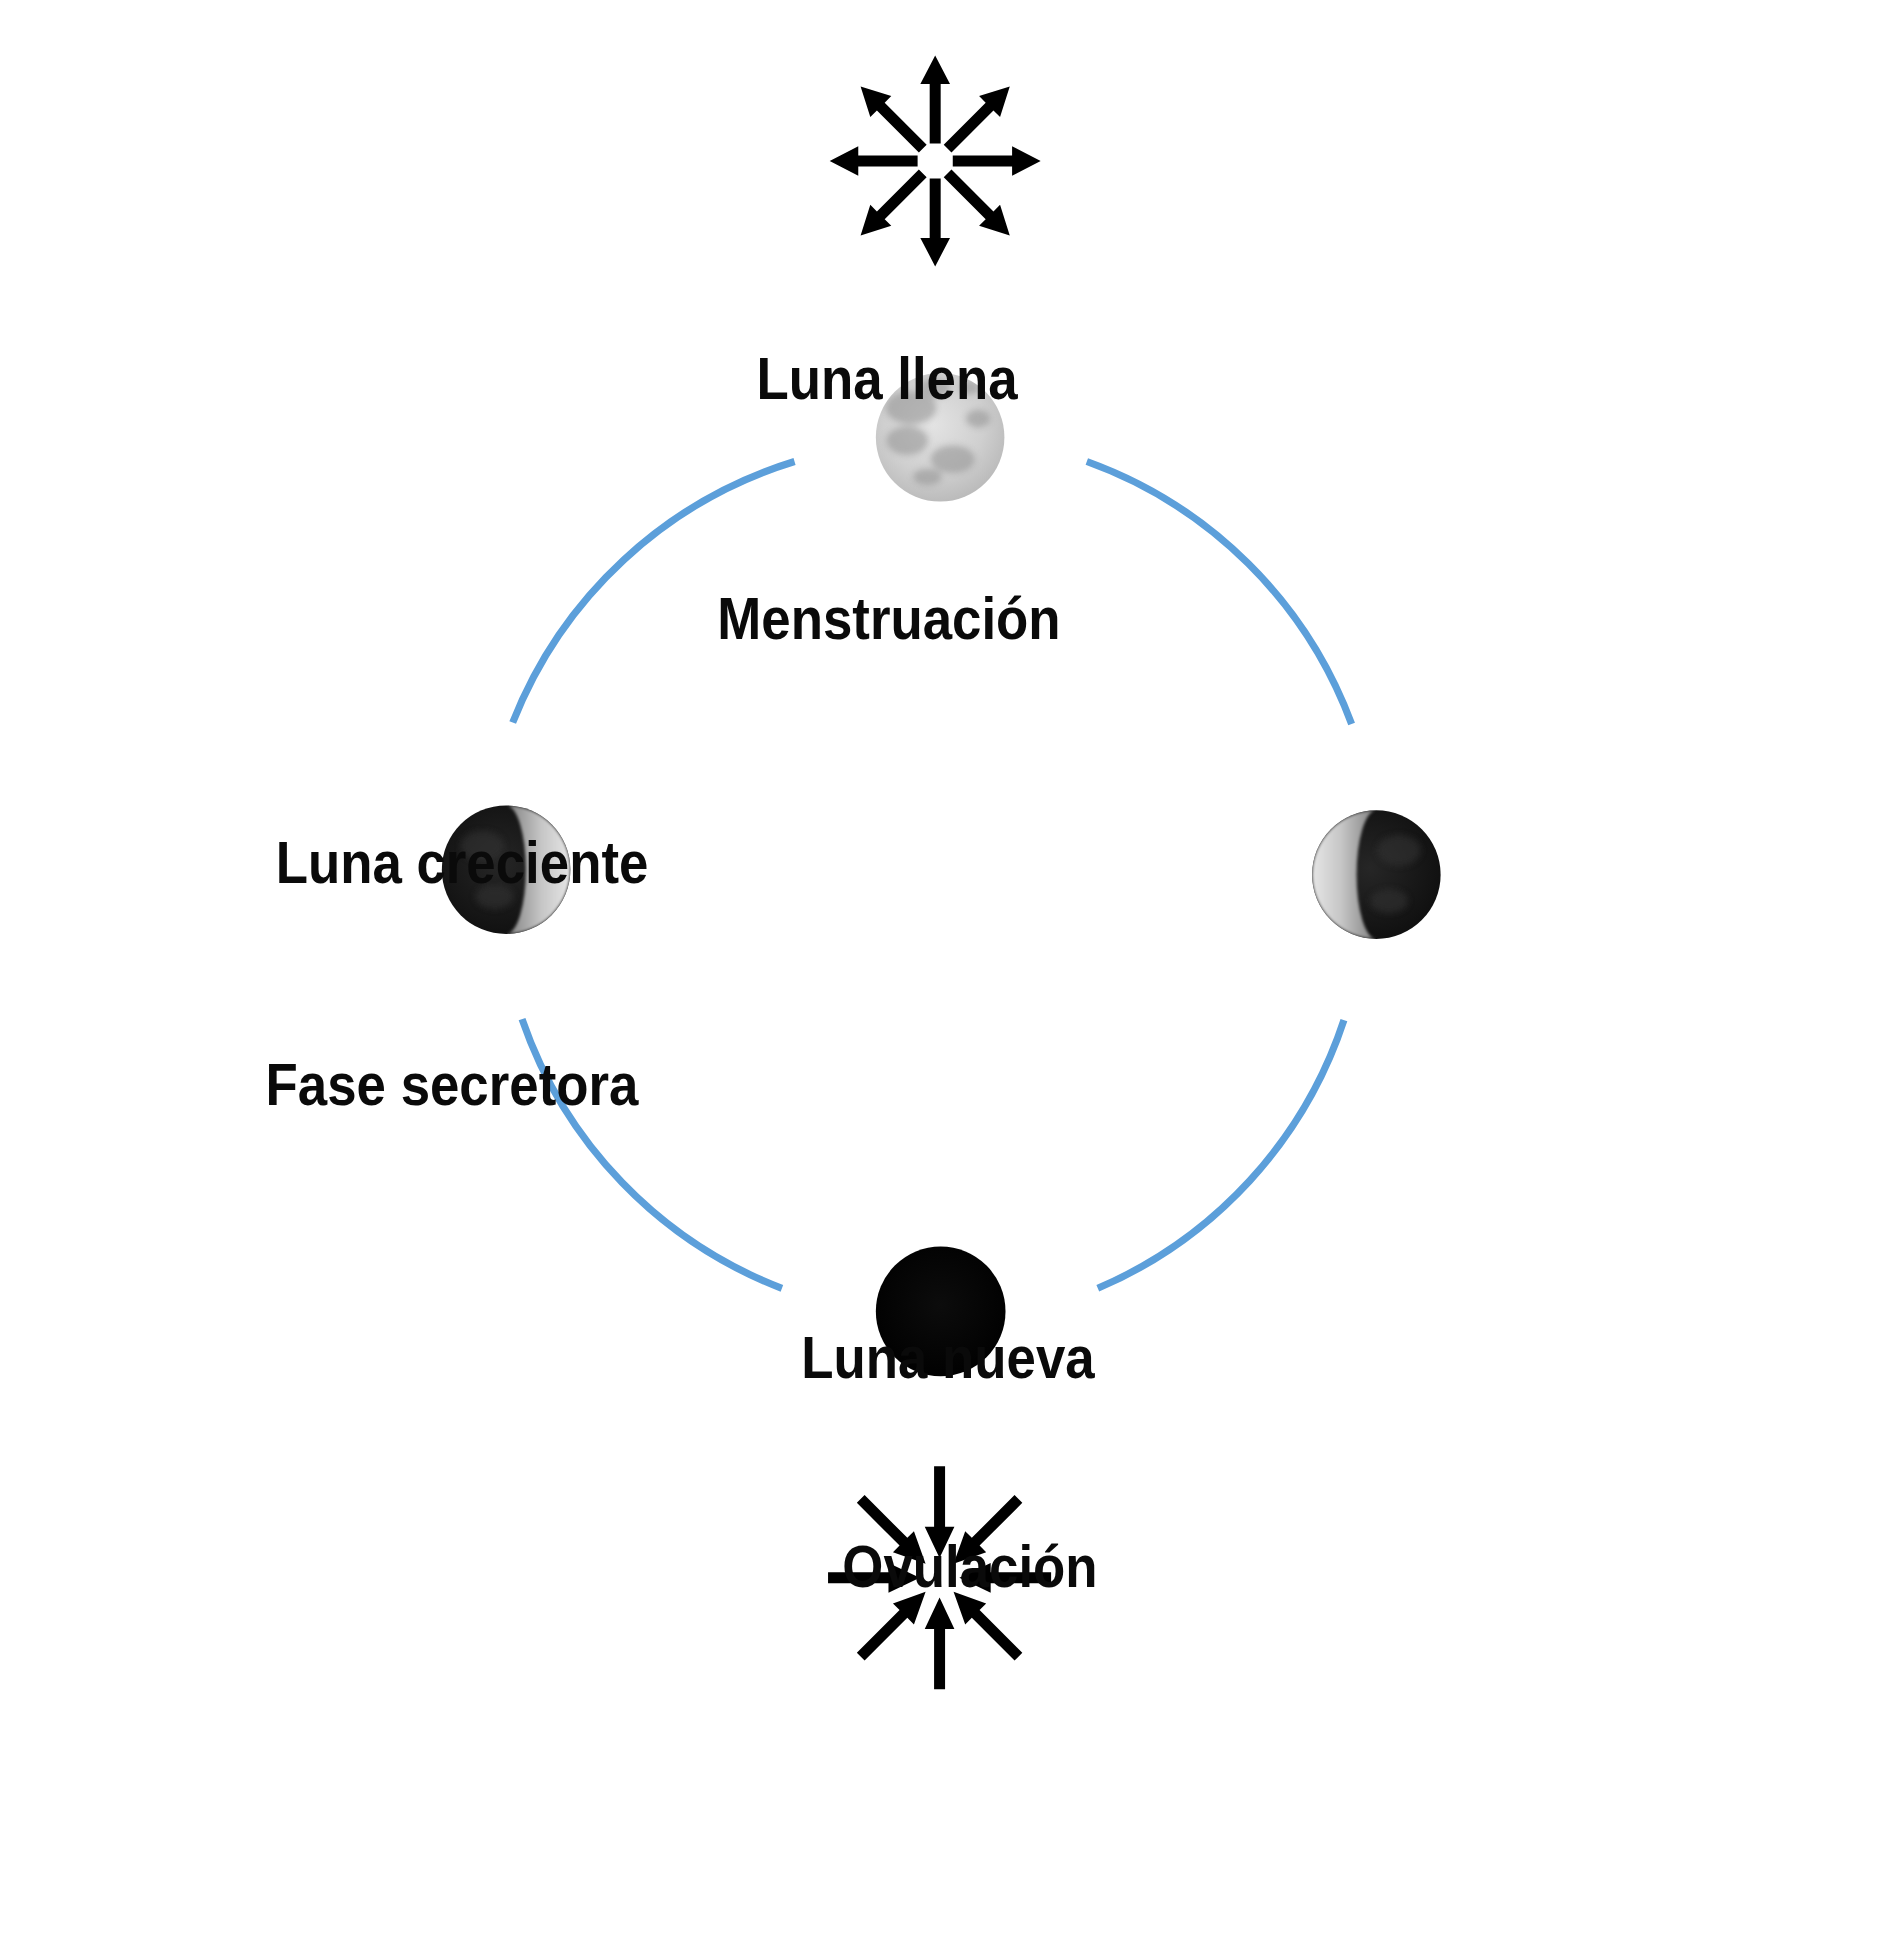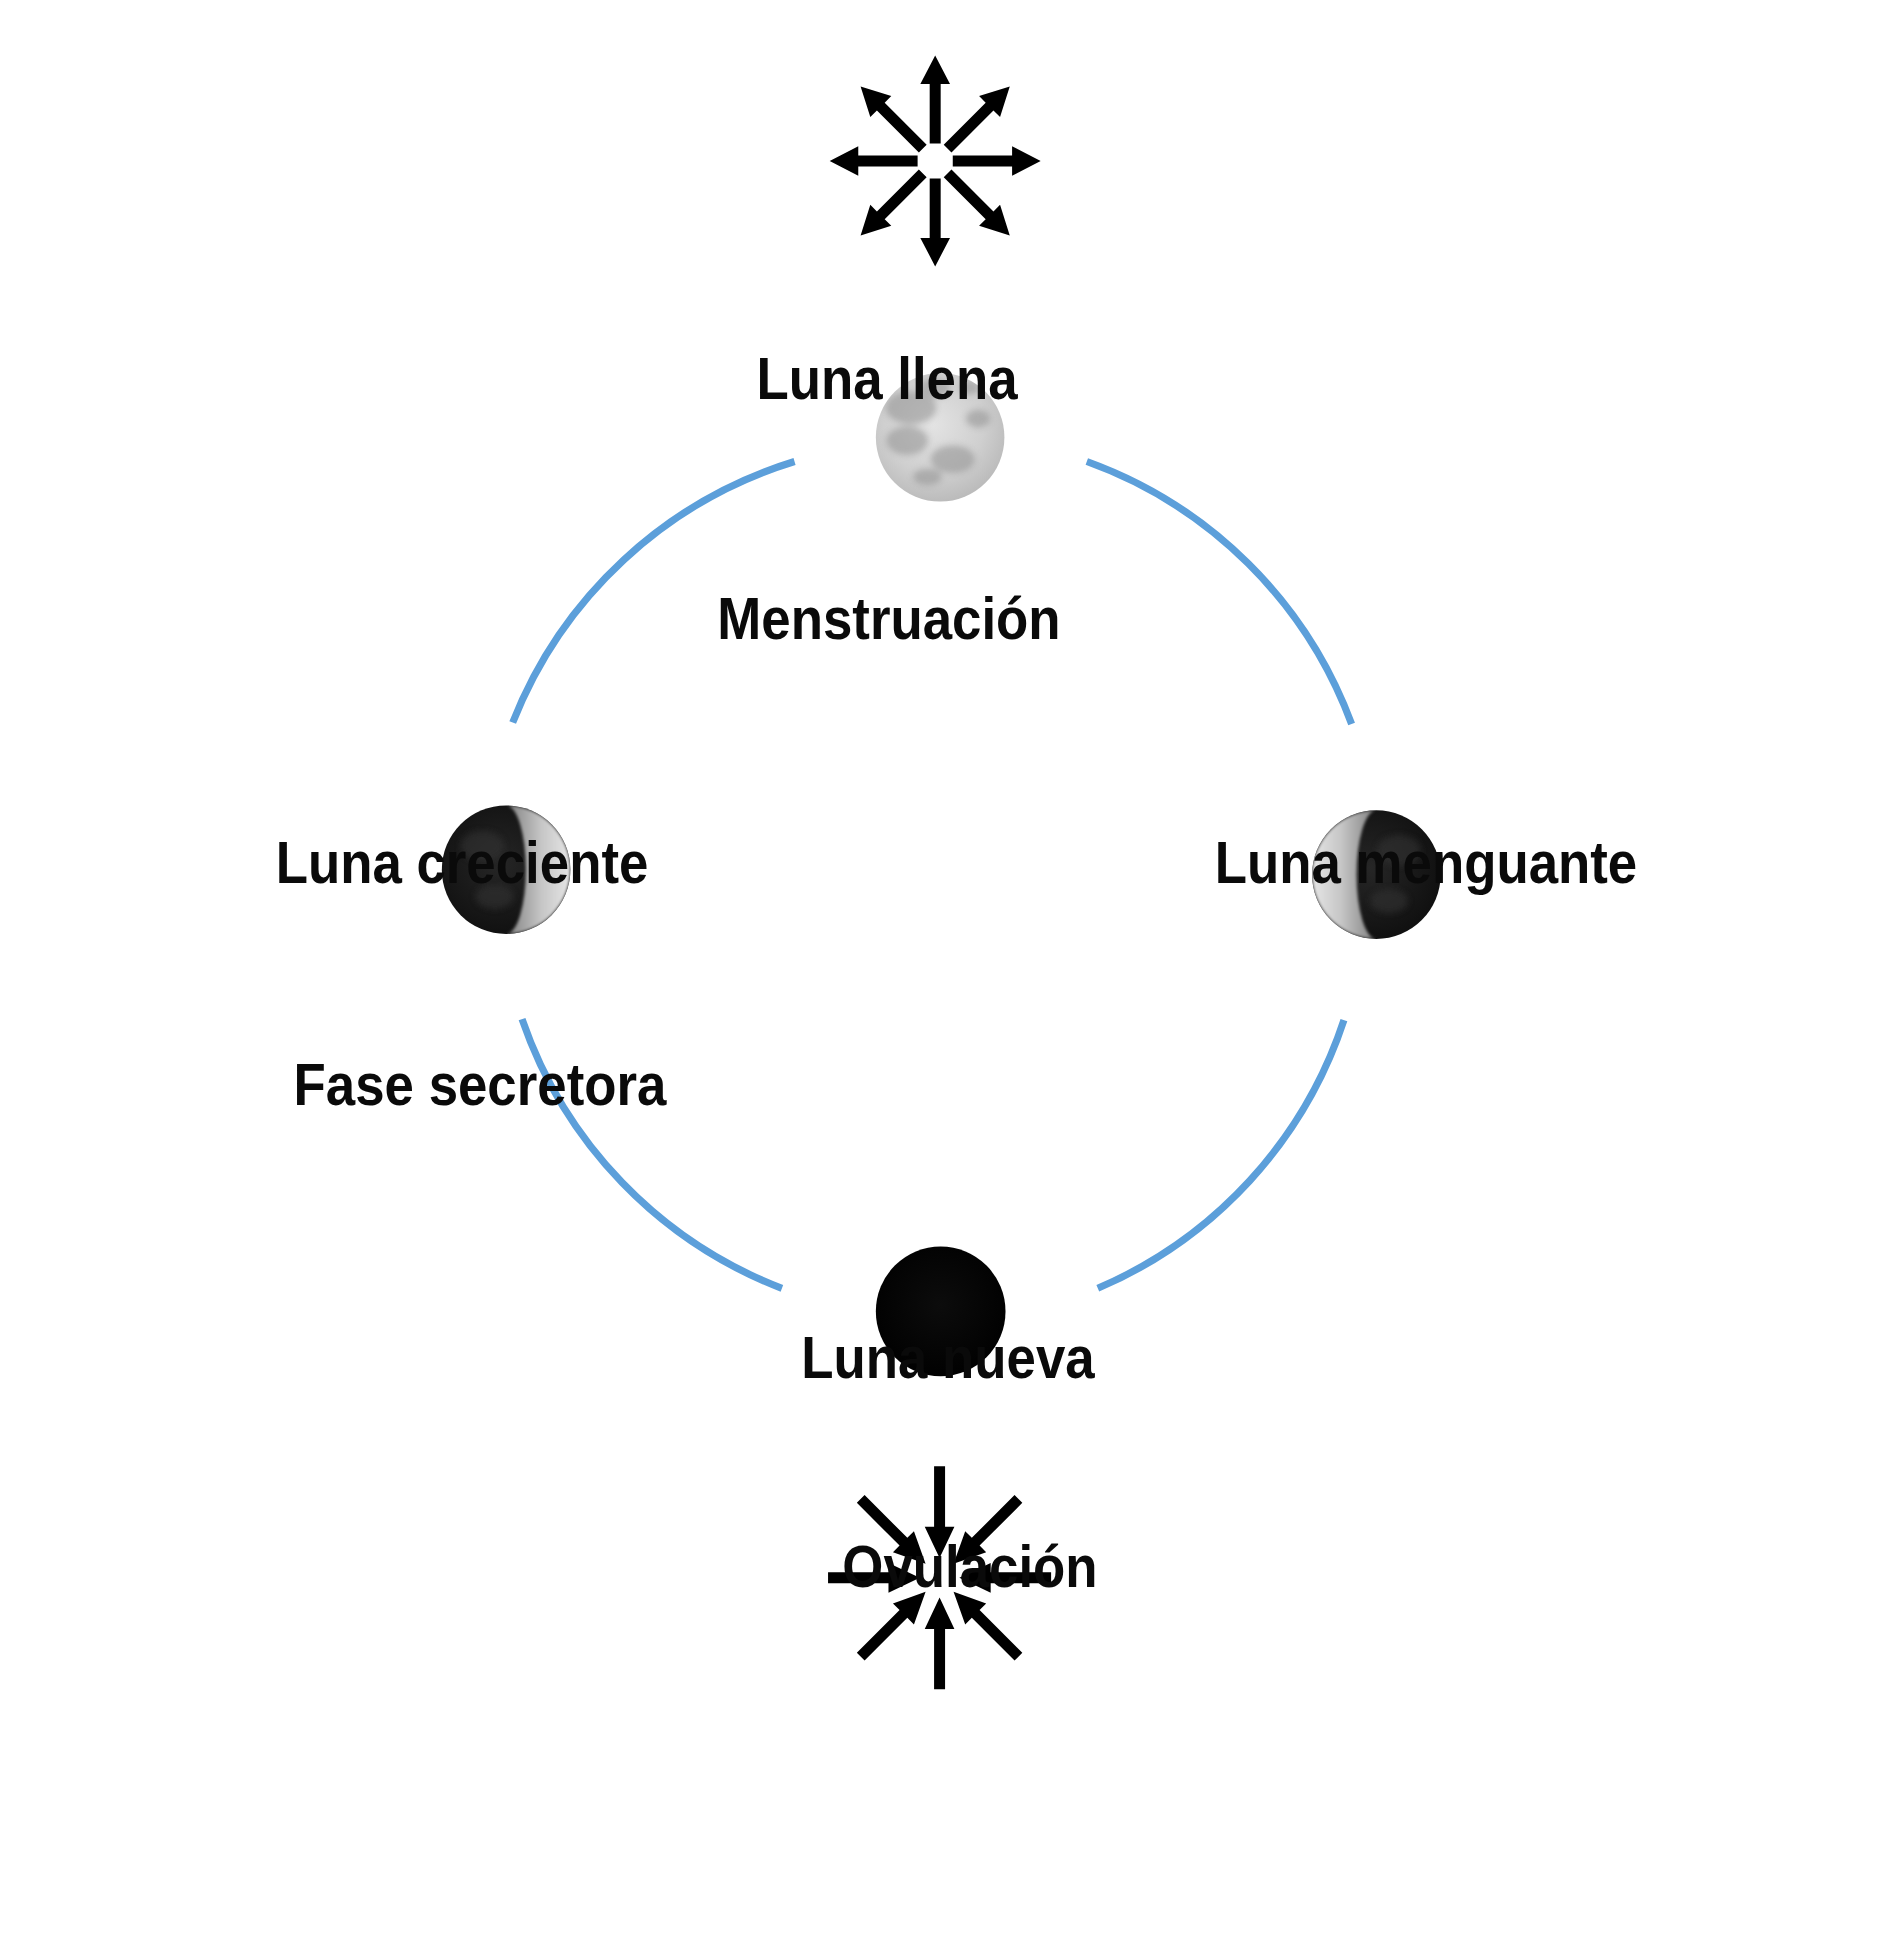--- a/index.html
+++ b/index.html
@@ -14,21 +14,21 @@
   .layer{position:absolute;left:0;top:0;width:100%;height:100%;}
   .lbl{
     position:absolute; white-space:nowrap; color:var(--text);
     font-weight:700; font-size:60px; line-height:1; transform:translateX(-50%);
   }
   .lbl>span{display:inline-block; transform:scaleX(.88); transform-origin:50% 50%;}
   
   .lbl-luna-llena       {left:887px; top:349px;}
   .lbl-menstruacion     {left:889px; top:589px;}
   .lbl-luna-creciente   {left:462px;  top:833px;}
-  .lbl-fase-secretora   {left:480px;  top:1055px;}
+  .lbl-fase-secretora   {left:452px;  top:1055px;}
   .lbl-luna-menguante   {left:1426px; top:833px;}
   .lbl-fase-proliferativa{left:1438px;top:1054px;}
   .lbl-luna-nueva       {left:948px; top:1328px;}
   .lbl-ovulacion        {left:970px; top:1537px;}
   .arc{fill:none; stroke:var(--arc-blue); stroke-width:13px;}
   .arrow{fill:var(--arrow-black);}
 </style>
 </head>
 <body>
 
@@ -156,23 +156,20 @@
     <span>Luna creciente</span>
   </div>
 
   <div class="lbl lbl-menstruacion">
     <span>Menstruación</span>
   </div>
   <div class="lbl lbl-fase-secretora">
     <span>Fase secretora</span>
   </div>
 
-  <div class="lbl lbl-luna-menguante">
-    <span>Luna menguante</span>
-  </div>
 
   <div class="lbl lbl-luna-nueva">
     <span>Luna nueva</span>
   </div>
   <div class="lbl lbl-ovulacion">
     <span>Ovulación</span>
   </div>
 
 </div>
 

